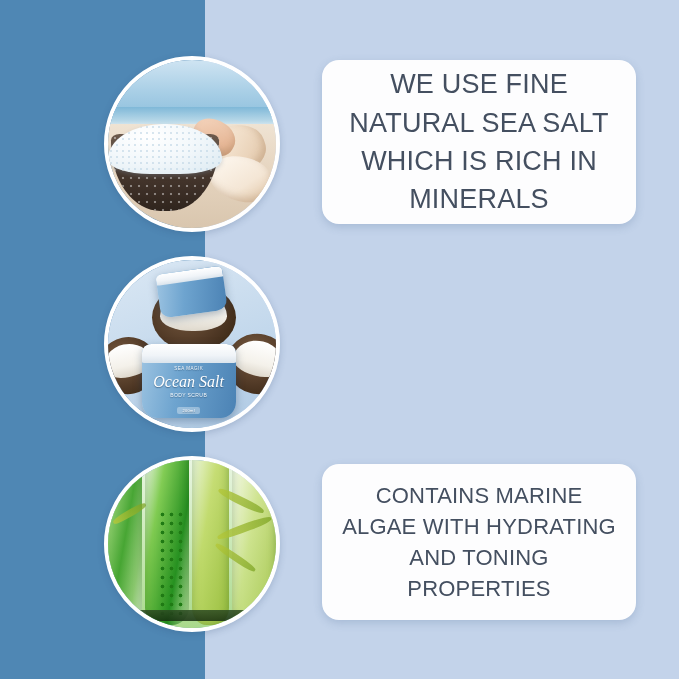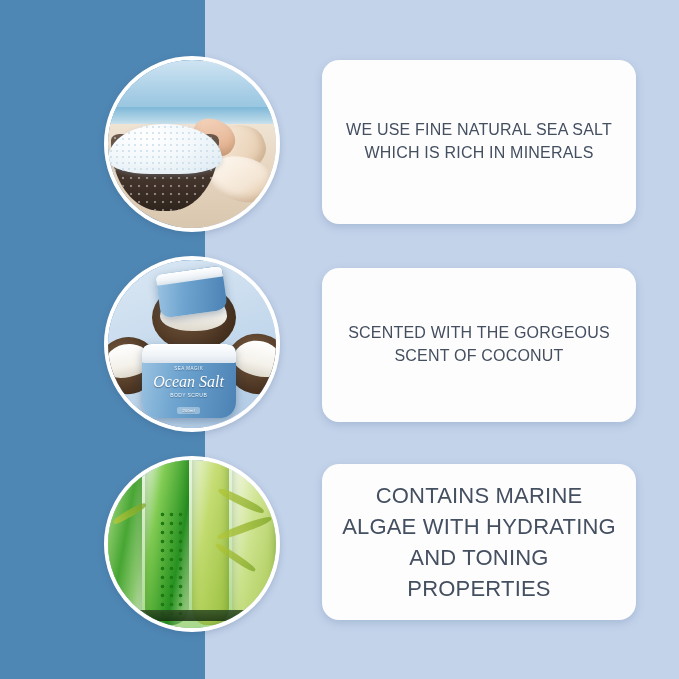--- a/index.html
+++ b/index.html
@@ -249,21 +249,21 @@
     padding: 10px 18px;
   }
   #card-1 { top: 60px;  height: 164px; }
   #card-2 { top: 268px; height: 154px; }
   #card-3 { top: 464px; height: 156px; }
 
   .card-text {
     margin: 0;
     text-align: center;
     color: #444f60;
-    font-size: 16px;
+    font-size: 27px;
     line-height: 1.42;
     letter-spacing: .2px;
     font-weight: 400;
   }
   #card-3 .card-text { font-size: 22px; }
 </style>
 </head>
 <body>
 
 <div id="infographic">
@@ -322,21 +322,18 @@
       <div class="algae-frond f3"></div>
       <div class="algae-strand"></div>
       <div class="tube-base"></div>
     </div>
   </div>
 
   <div class="text-card" id="card-1">
     <p class="card-text">WE USE FINE NATURAL SEA SALT WHICH IS RICH IN MINERALS</p>
   </div>
 
-  <div class="text-card" id="card-2">
-    <p class="card-text">SCENTED WITH THE GORGEOUS SCENT OF COCONUT</p>
-  </div>
 
   <div class="text-card" id="card-3">
     <p class="card-text">CONTAINS MARINE ALGAE WITH HYDRATING AND TONING PROPERTIES</p>
   </div>
 
 </div>
 
 </body></html>

